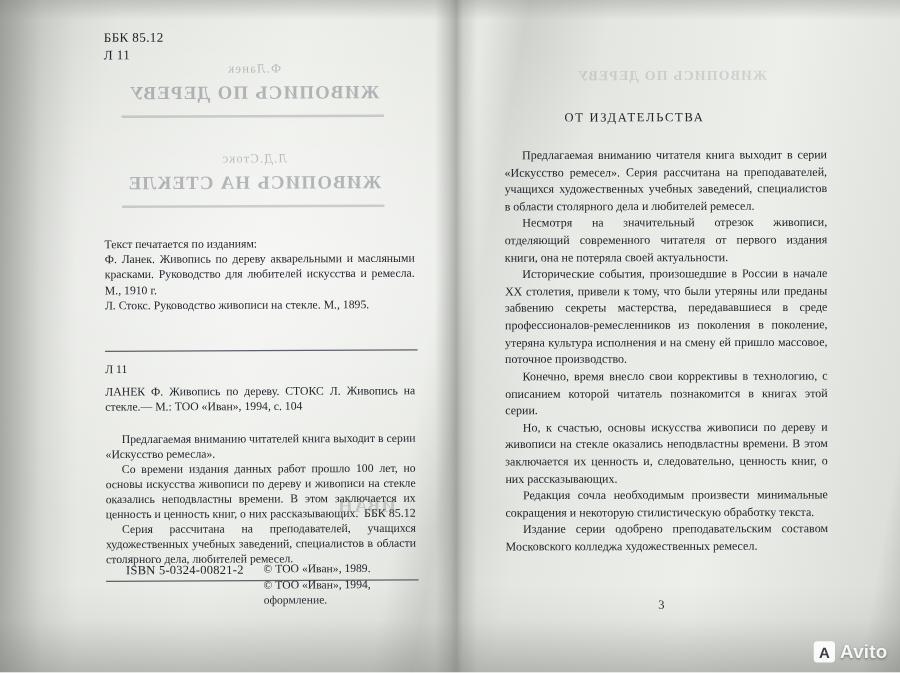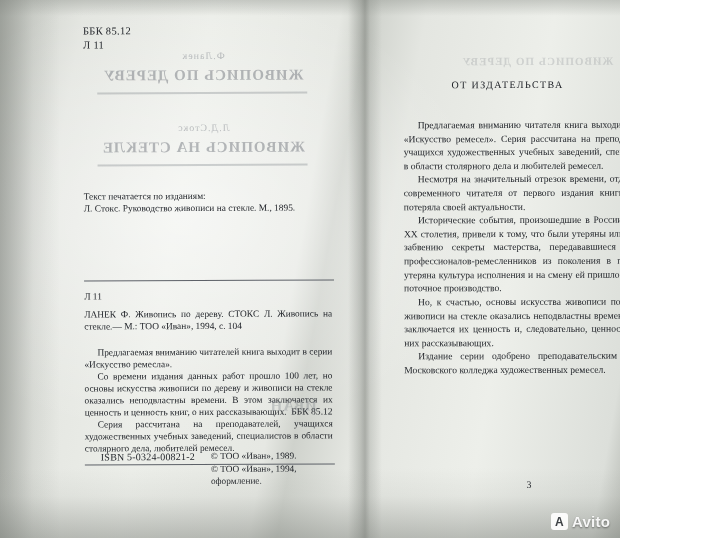--- a/index.html
+++ b/index.html
@@ -2,21 +2,21 @@
 <html><head>
 <meta charset="utf-8">
 <style>
   html, body {
     margin: 0;
     padding: 0;
     background: #ffffff;
   }
   #page {
     position: relative;
-    width: 620px;
+    width: 720px;
     height: 538px;
     overflow: hidden;
     background: #d8dbd6;
     font-family: "Liberation Serif", serif;
   }
   
   .paper {
     position: absolute;
     inset: 0;
     background:
@@ -152,21 +152,21 @@
     width: 300px;
     height: 512px;
     color: #1d2026;
     font-size: 9.6px;
     line-height: 1.42;
     transform: rotate(-0.15deg);
   }
   .heading {
     position: absolute;
     left: 64px;
-    top: 66px;
+    top: 76px;
     font-size: 10px;
     letter-spacing: 1.4px;
   }
   .rbody {
     position: absolute;
     left: 16px;
     top: 106px;
     width: 258px;
     text-align: justify;
   }
@@ -236,20 +236,21 @@
 
     <div class="ghost small" style="top:38px;">Ф.Ланек</div>
     <div class="ghost" style="top:54px; font-size:15px;">ЖИВОПИСЬ ПО ДЕРЕВУ</div>
     <div class="ghost-rule" style="top:80px;"></div>
     <div class="ghost small" style="top:110px;">Л.Д.Стокс</div>
     <div class="ghost" style="top:126px; font-size:15px;">ЖИВОПИСЬ НА СТЕКЛЕ</div>
     <div class="ghost-rule" style="top:152px;"></div>
 
     <div class="block tight" style="top:178px;">
       <p>Текст печатается по изданиям:</p>
+      <p>Ф. Ланек. Живопись по дереву акварельными и масляными красками. Руководство для любителей искусства и ремесла. М., 1910 г.</p>
       <p>Л. Стокс. Руководство живописи на стекле. М., 1895.</p>
     </div>
 
     <div class="rule" style="top:268px;"></div>
 
     <div class="block tight" style="top:278px;">
       <p>Л 11</p>
       <p style="margin-top:6px;">ЛАНЕК Ф. Живопись по дереву. СТОКС Л. Живопись на стекле.— М.: ТОО «Иван», 1994, с. 104</p>
     </div>
 
@@ -273,23 +274,25 @@
     </div>
   </div>
 
   <div class="page-right">
     <div class="ghost-right" style="top:42px;">ЖИВОПИСЬ ПО ДЕРЕВУ</div>
 
     <div class="heading">ОТ ИЗДАТЕЛЬСТВА</div>
 
     <div class="rbody">
       <p>Предлагаемая вниманию читателя книга выходит в серии «Искусство ремесел». Серия рассчитана на преподавателей, учащихся художественных учебных заведений, специалистов в области столярного дела и любителей ремесел.</p>
-      <p>Несмотря на значительный отрезок времени, отделяющий современного читателя от первого издания книги, она не потеряла своей актуальности.</p>
-      <p>Исторические события, произошедшие в России в начале XX столетия, привели к тому, что были утеряны или преданы забвению секреты мастерства, передававшиеся в книги профессионалов-ремесленников из поколения в поколение, утеряна культура исполнения и на смену ей пришло массовое, поточное производство.</p>
+      <p>Несмотря на значительный отрезок живописи, отделяющий современного читателя от первого издания книги, она не потеряла своей актуальности.</p>
+      <p>Исторические события, произошедшие в России в начале XX столетия, привели к тому, что были утеряны или преданы забвению секреты мастерства, передававшиеся в среде профессионалов-ремесленников из поколения в поколение, утеряна культура исполнения и на смену ей пришло массовое, поточное производство.</p>
+      <p>Конечно, время внесло свои коррективы в технологию, с описанием которой читатель познакомится в книгах этой серии.</p>
       <p>Но, к счастью, основы искусства живописи по дереву и живописи на стекле оказались неподвластны времени. В этом заключается их ценность и, следовательно, ценность книг, о них рассказывающих.</p>
+      <p>Редакция сочла необходимым произвести минимальные сокращения и некоторую стилистическую обработку текста.</p>
       <p>Издание серии одобрено преподавательским составом Московского колледжа художественных ремесел.</p>
     </div>
 
     <div class="folio">3</div>
   </div>
 
   <div class="gutter"></div>
   <div class="shade-left"></div>
   <div class="shade-bottom"></div>
 

